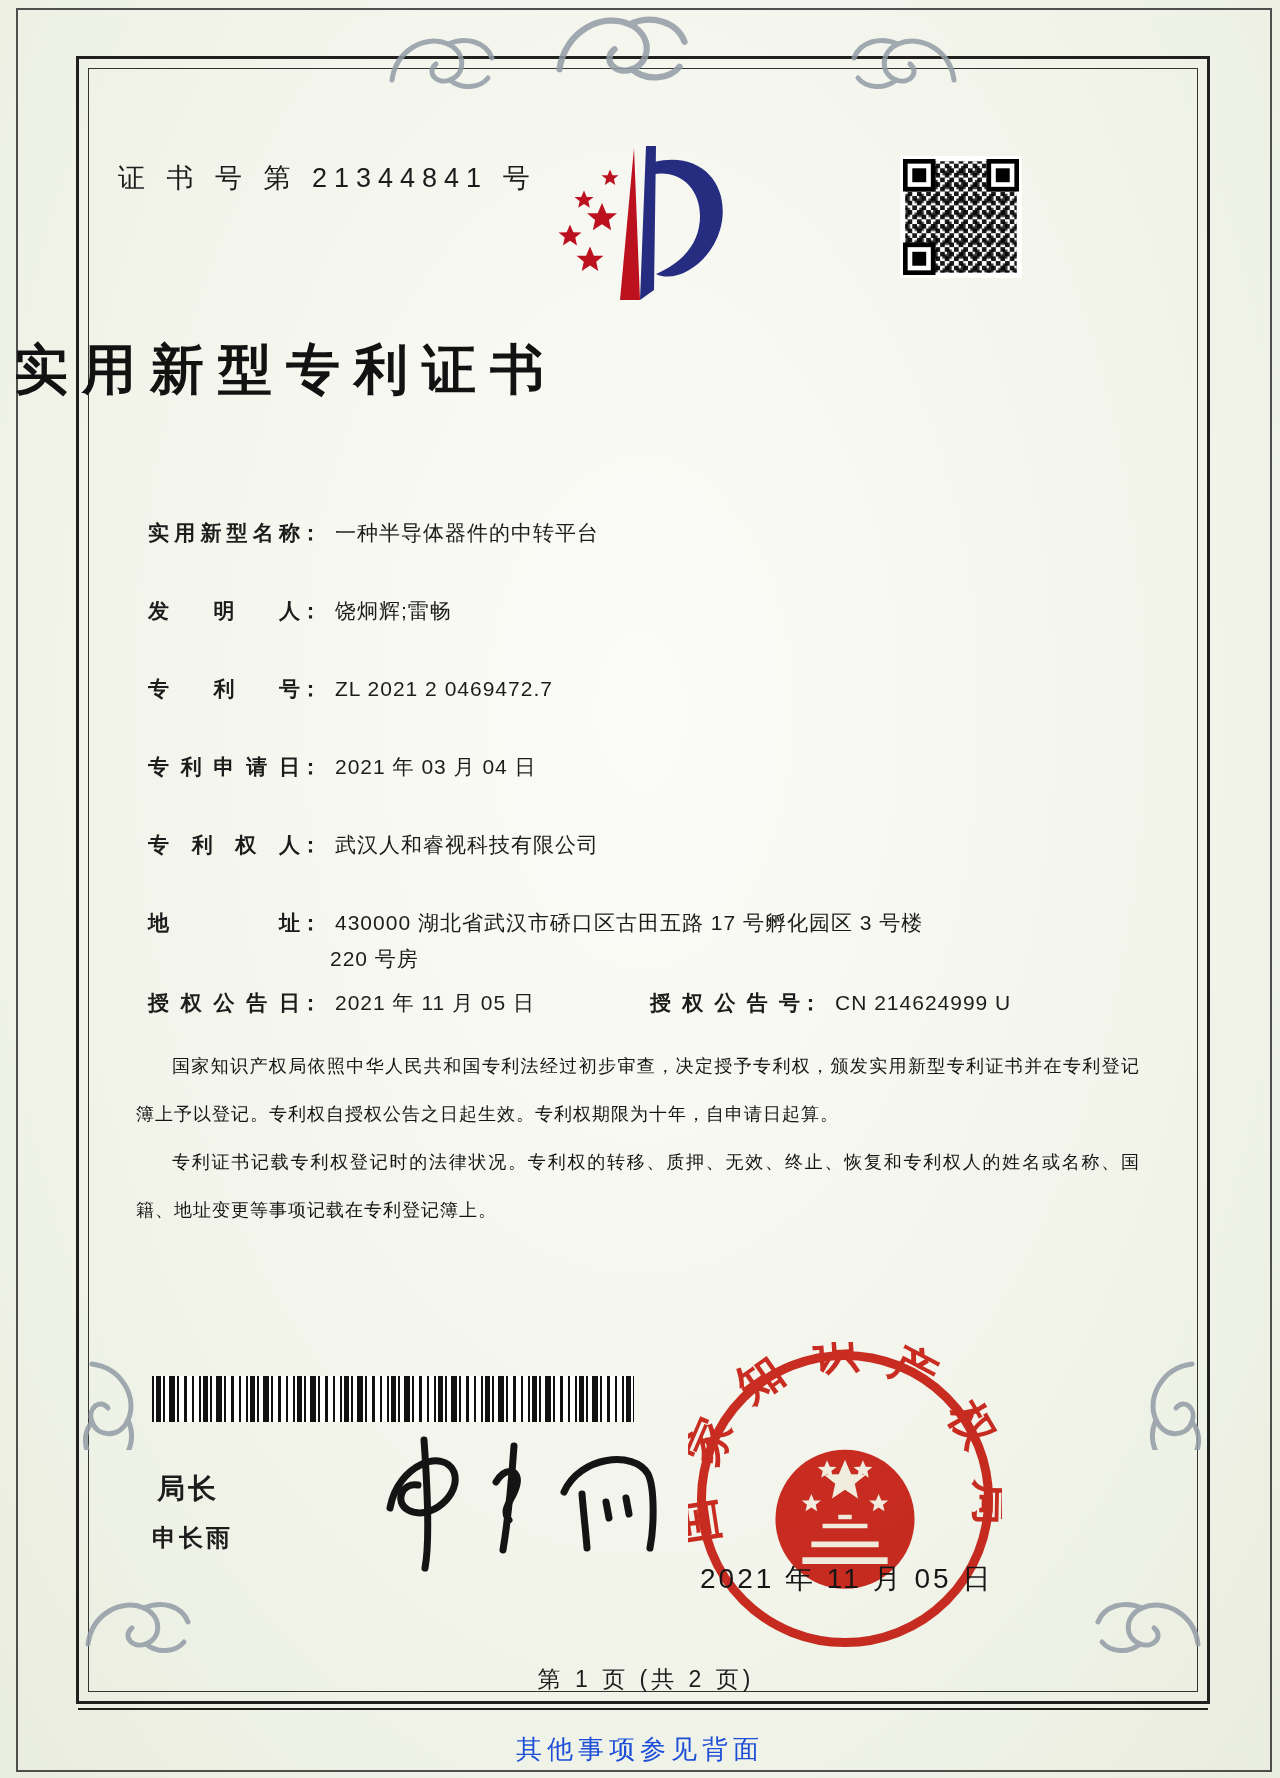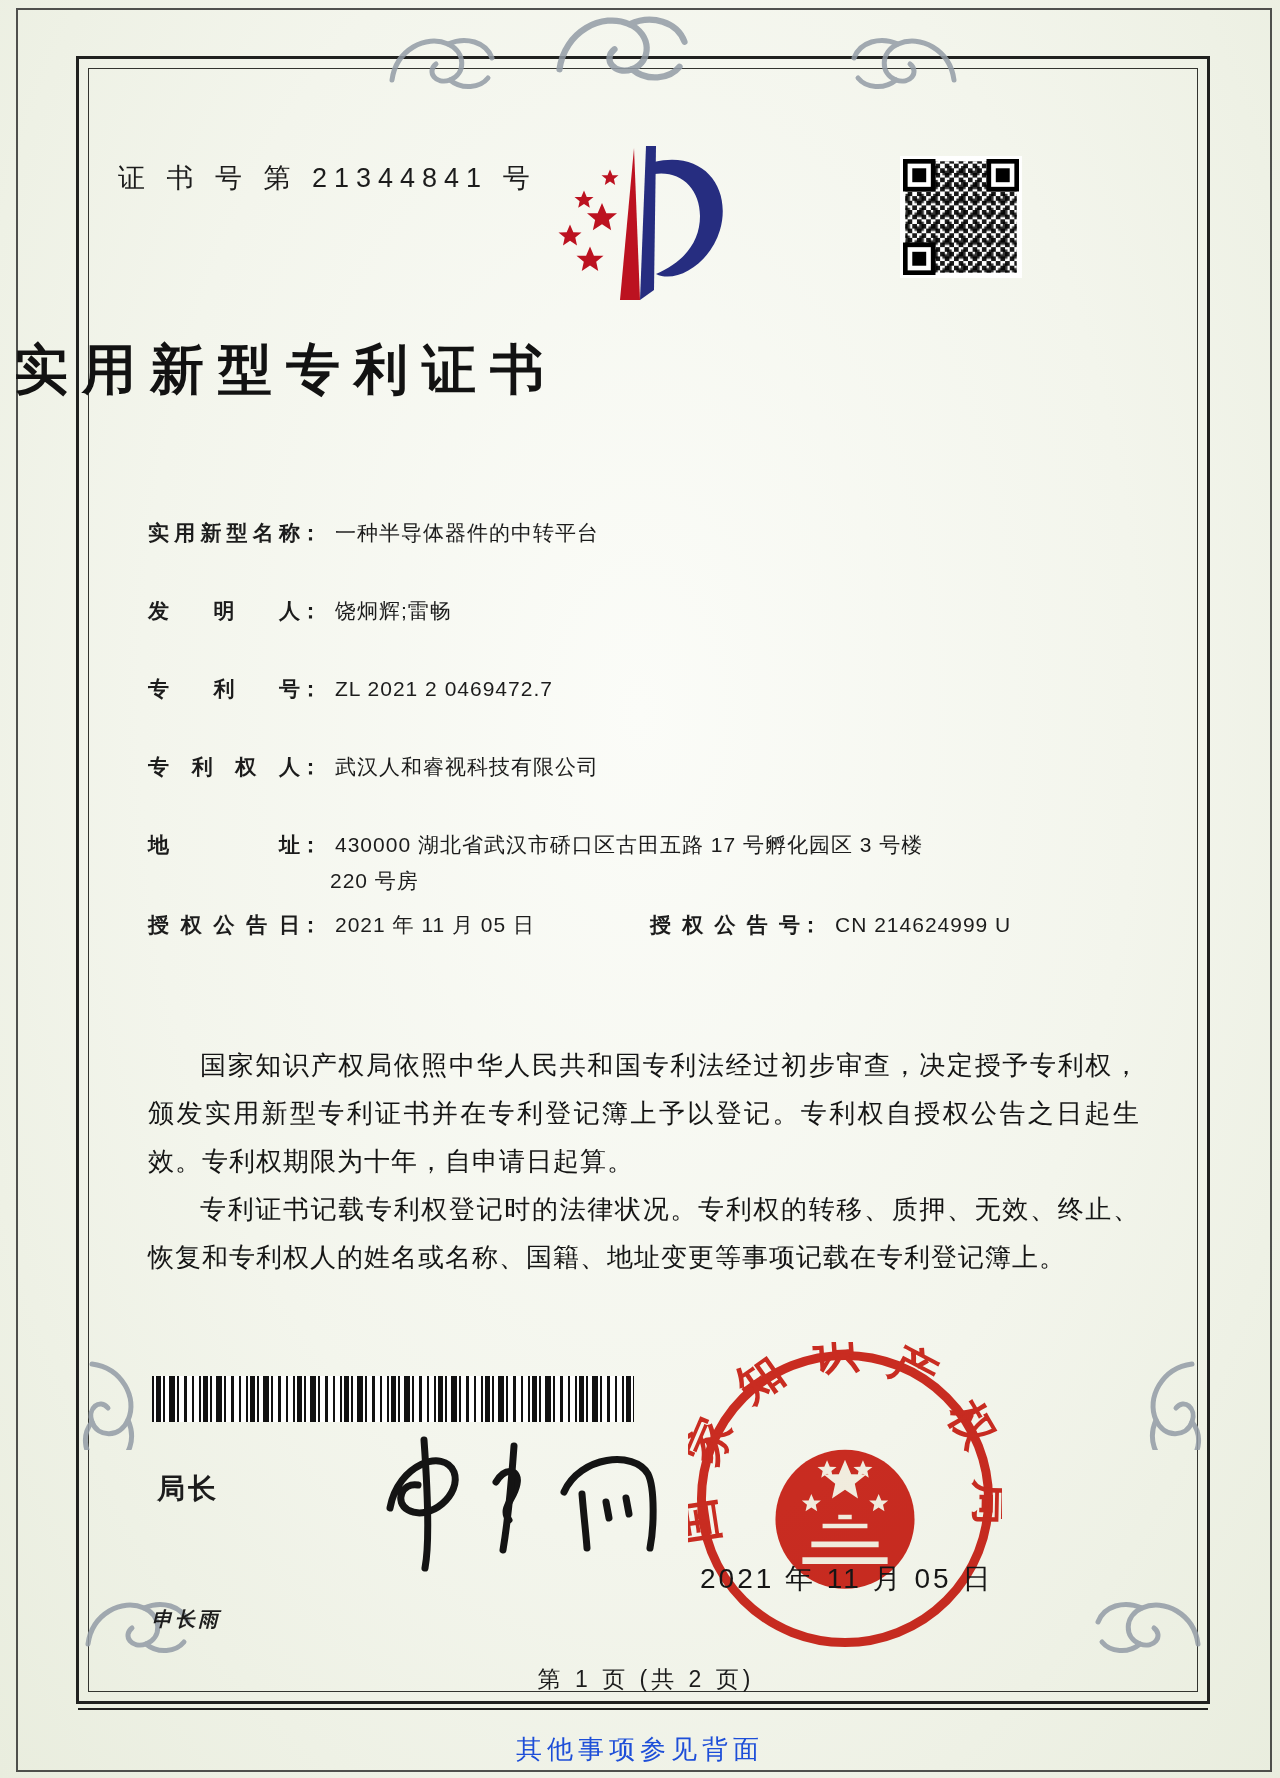--- a/index.html
+++ b/index.html
@@ -28,31 +28,31 @@
   .frow{margin-bottom:44px;white-space:nowrap;}
   .frow.addr{margin-bottom:2px;}
   .flabel{display:inline-block;width:152px;text-align:justify;text-align-last:justify;font-weight:600;vertical-align:top;}
   .fcolon{font-weight:600;}
   .fvalue{margin-left:14px;letter-spacing:1px;}
   .addr2{margin-left:168px;padding-left:14px;letter-spacing:1px;margin-bottom:10px;}
   .grow{white-space:nowrap;position:relative;}
   .gcol2{position:absolute;left:502px;top:0;}
   .gcol2 .flabel{width:150px;}
   
-  .paras{left:148px;right:140px;top:1042px;font-size:26px;line-height:48px;
+  .paras{left:136px;right:140px;top:1042px;font-size:18px;line-height:48px;
          font-family:"Liberation Serif", serif;text-align:justify;color:#151515;}
   .paras p{margin:0;text-indent:2em;letter-spacing:1px;}
   
   .barcode{left:152px;top:1376px;width:482px;height:46px;
     background:repeating-linear-gradient(90deg,
       #111 0 2px,#fff 2px 4px,#111 4px 9px,#fff 9px 11px,#111 11px 13px,#fff 13px 17px,
       #111 17px 23px,#fff 23px 25px,#111 25px 27px,#fff 27px 32px,#111 32px 35px,#fff 35px 40px,
       #111 40px 42px,#fff 42px 47px);}
   .director-title{left:157px;top:1470px;font-size:28px;font-weight:600;letter-spacing:3px;}
-  .director-name{left:152px;top:1606px;font-size:20px;font-weight:600;letter-spacing:3px;font-style:italic;}
+  .director-name{left:152px;top:1522px;font-size:24px;font-weight:600;letter-spacing:3px;}
   .signature{left:368px;top:1430px;width:320px;height:150px;}
   .seal{left:688px;top:1342px;width:314px;height:314px;opacity:.93;mix-blend-mode:multiply;}
   .seal-date{left:700px;top:1560px;font-size:28px;letter-spacing:3px;color:#161616;z-index:0;}
   .page-info{left:12px;right:0;top:1664px;text-align:center;font-size:23px;letter-spacing:4px;}
   .back-note{left:0;right:0;top:1732px;text-align:center;font-size:26px;letter-spacing:5px;
              font-family:"Liberation Serif", serif;color:#1d4ed8;}
 </style>
 </head>
 <body>
 
@@ -140,20 +140,23 @@
   <div class="frow">
     <span class="flabel">实用新型名称</span><span class="fcolon">：</span><span class="fvalue">一种半导体器件的中转平台</span>
   </div>
   <div class="frow">
     <span class="flabel">发明人</span><span class="fcolon">：</span><span class="fvalue">饶炯辉;雷畅</span>
   </div>
   <div class="frow">
     <span class="flabel">专利号</span><span class="fcolon">：</span><span class="fvalue">ZL 2021 2 0469472.7</span>
   </div>
   <div class="frow">
+    <span class="flabel">专利申请日</span><span class="fcolon">：</span><span class="fvalue">2021 年 03 月 04 日</span>
+  </div>
+  <div class="frow">
     <span class="flabel">专利权人</span><span class="fcolon">：</span><span class="fvalue">武汉人和睿视科技有限公司</span>
   </div>
   <div class="frow addr">
     <span class="flabel">地址</span><span class="fcolon">：</span><span class="fvalue">430000 湖北省武汉市硚口区古田五路 17 号孵化园区 3 号楼</span>
   </div>
   <div class="addr2">220 号房</div>
   <div class="grow">
     <span>
       <span class="flabel">授权公告日</span><span class="fcolon">：</span><span class="fvalue">2021 年 11 月 05 日</span>
     </span>

